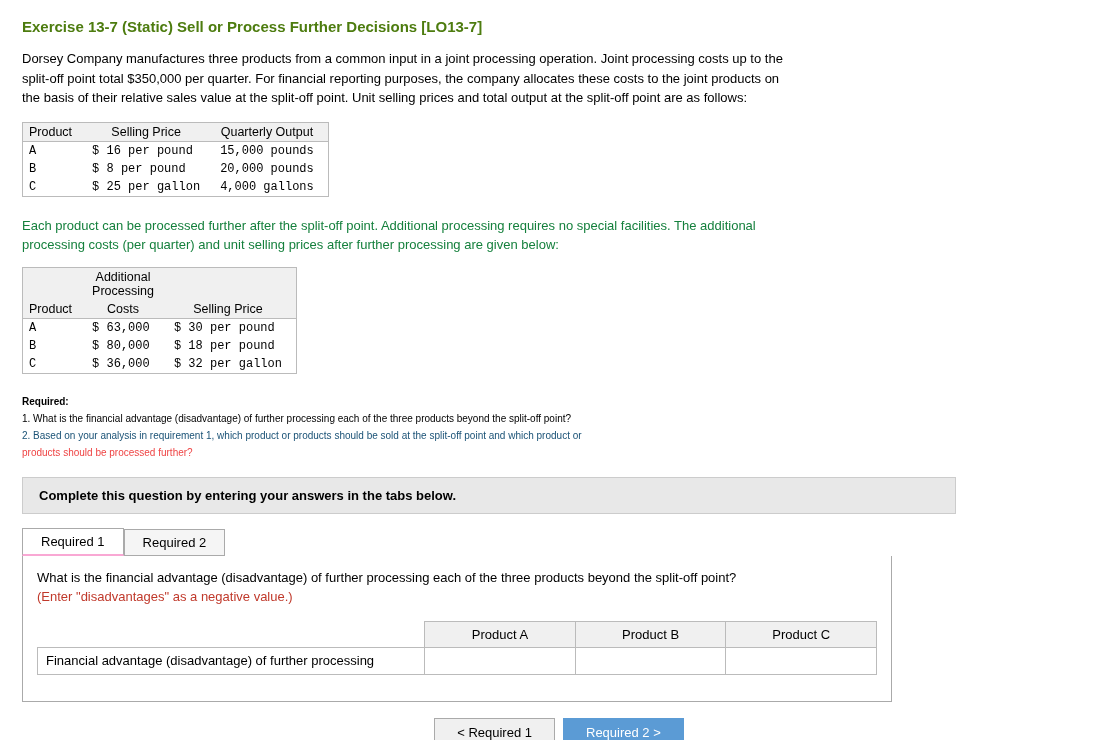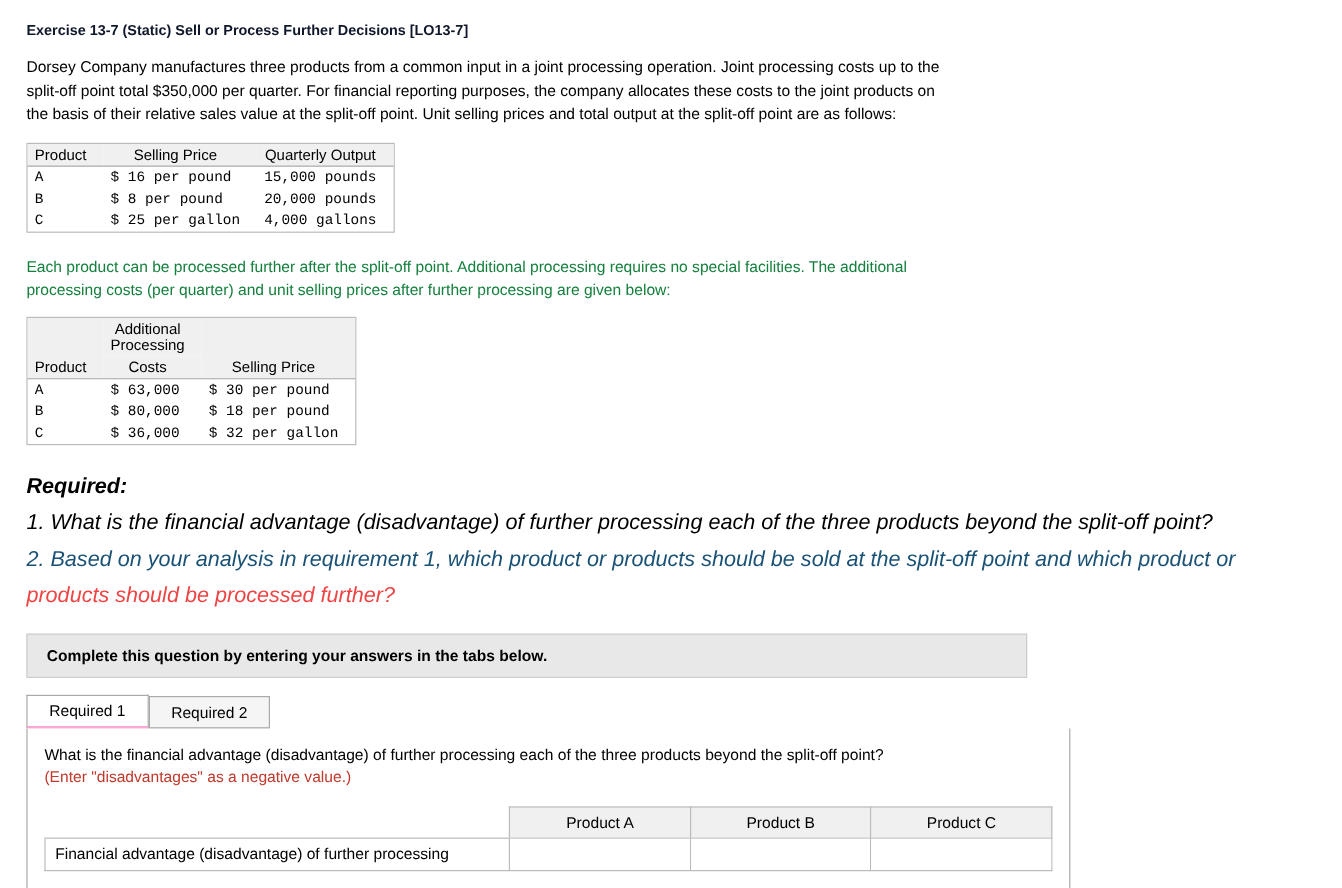--- a/index.html
+++ b/index.html
@@ -6,24 +6,24 @@
     body {
       font-family: Arial, sans-serif;
       font-size: 13px;
       background: #fff;
       color: #000;
       padding: 18px 22px;
       width: 1118px;
       min-height: 740px;
     }
     h1 {
-      font-size: 12px;
+      font-size: 15px;
       font-weight: bold;
       margin-bottom: 14px;
-      color: #0f172a;
+      color: #4d7c0f;
     }
     .intro-text {
       font-size: 13px;
       line-height: 1.5;
       margin-bottom: 14px;
       color: #000;
     }
 
     
     .table-container {
@@ -62,36 +62,35 @@
     }
     .table2 th {
       background: #f0f0f0;
       border-bottom: 1px solid #bbb;
       font-weight: normal;
       font-size: 12.5px;
     }
     .table2 td { font-family: 'Courier New', monospace; font-size: 12px; }
 
     .required-text {
-      font-size: 18px;
+      font-size: 10px;
       line-height: 1.7;
       margin-bottom: 16px;
-      font-style: italic;
     }
     .required-text .req-label { font-weight: bold; }
 
     
     .complete-box {
       background: #e8e8e8;
       border: 1px solid #ccc;
       padding: 10px 16px;
       font-size: 13px;
       font-weight: bold;
       margin-bottom: 14px;
-      width: 834px;
+      width: 934px;
     }
 
     
     .tabs-row {
       display: flex;
       align-items: flex-end;
       margin-bottom: 0;
     }
     .tab {
       border: 1px solid #aaa;

